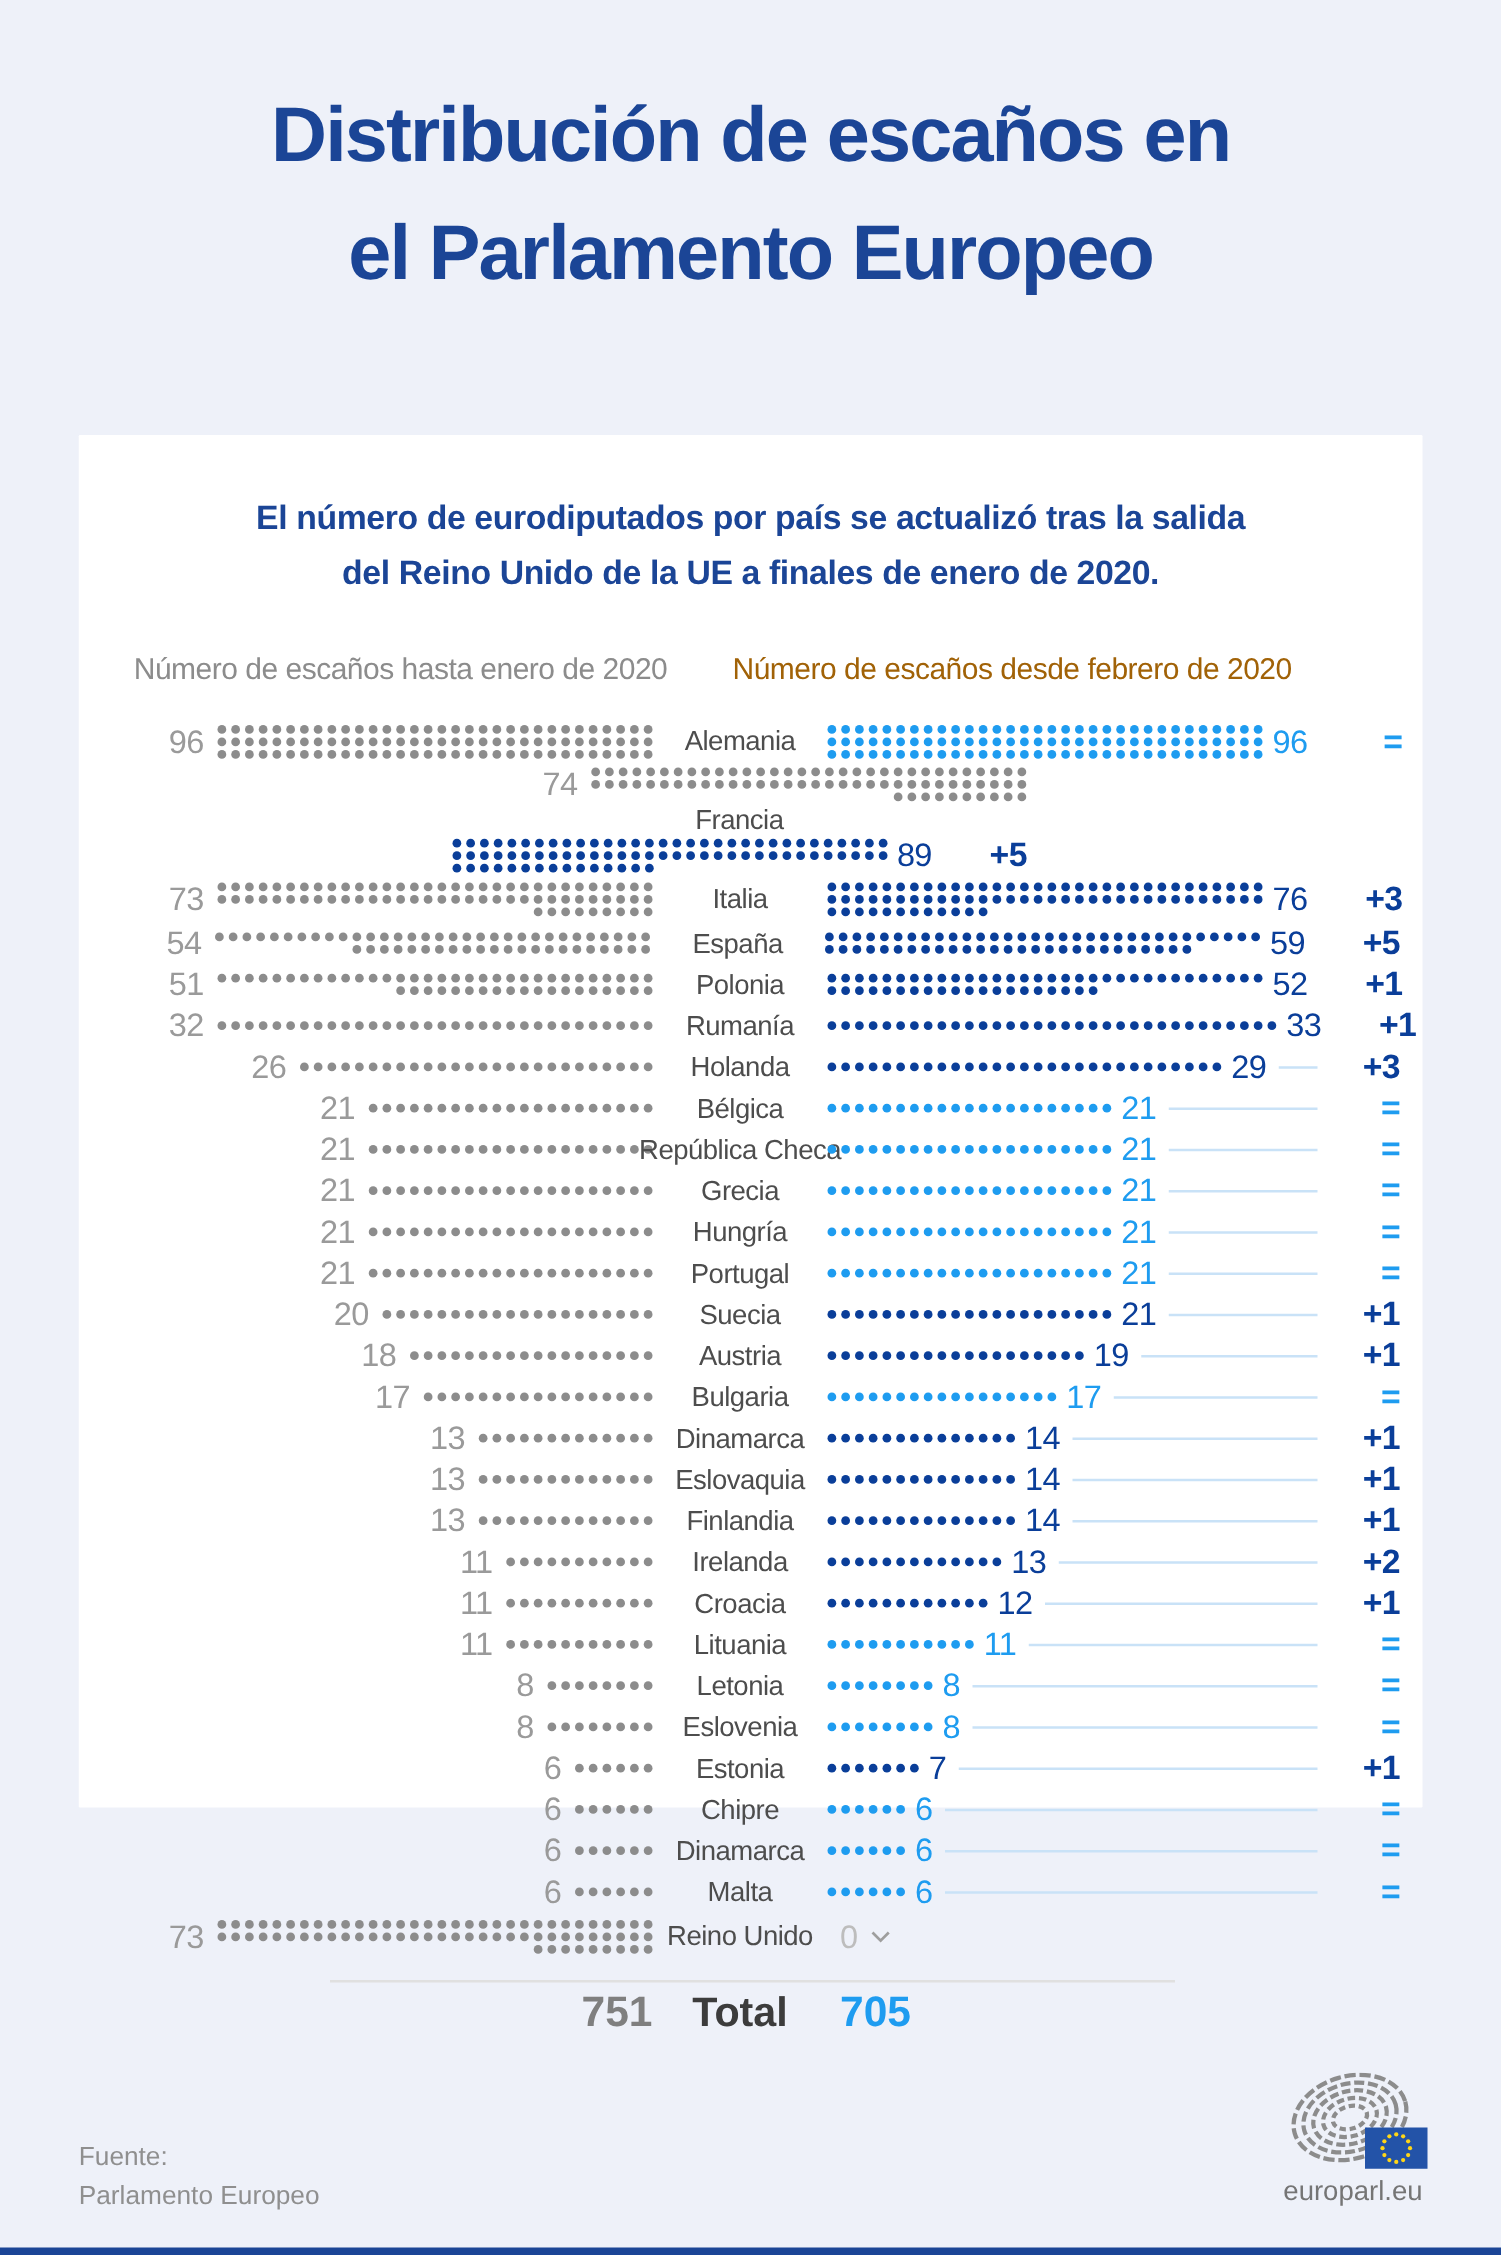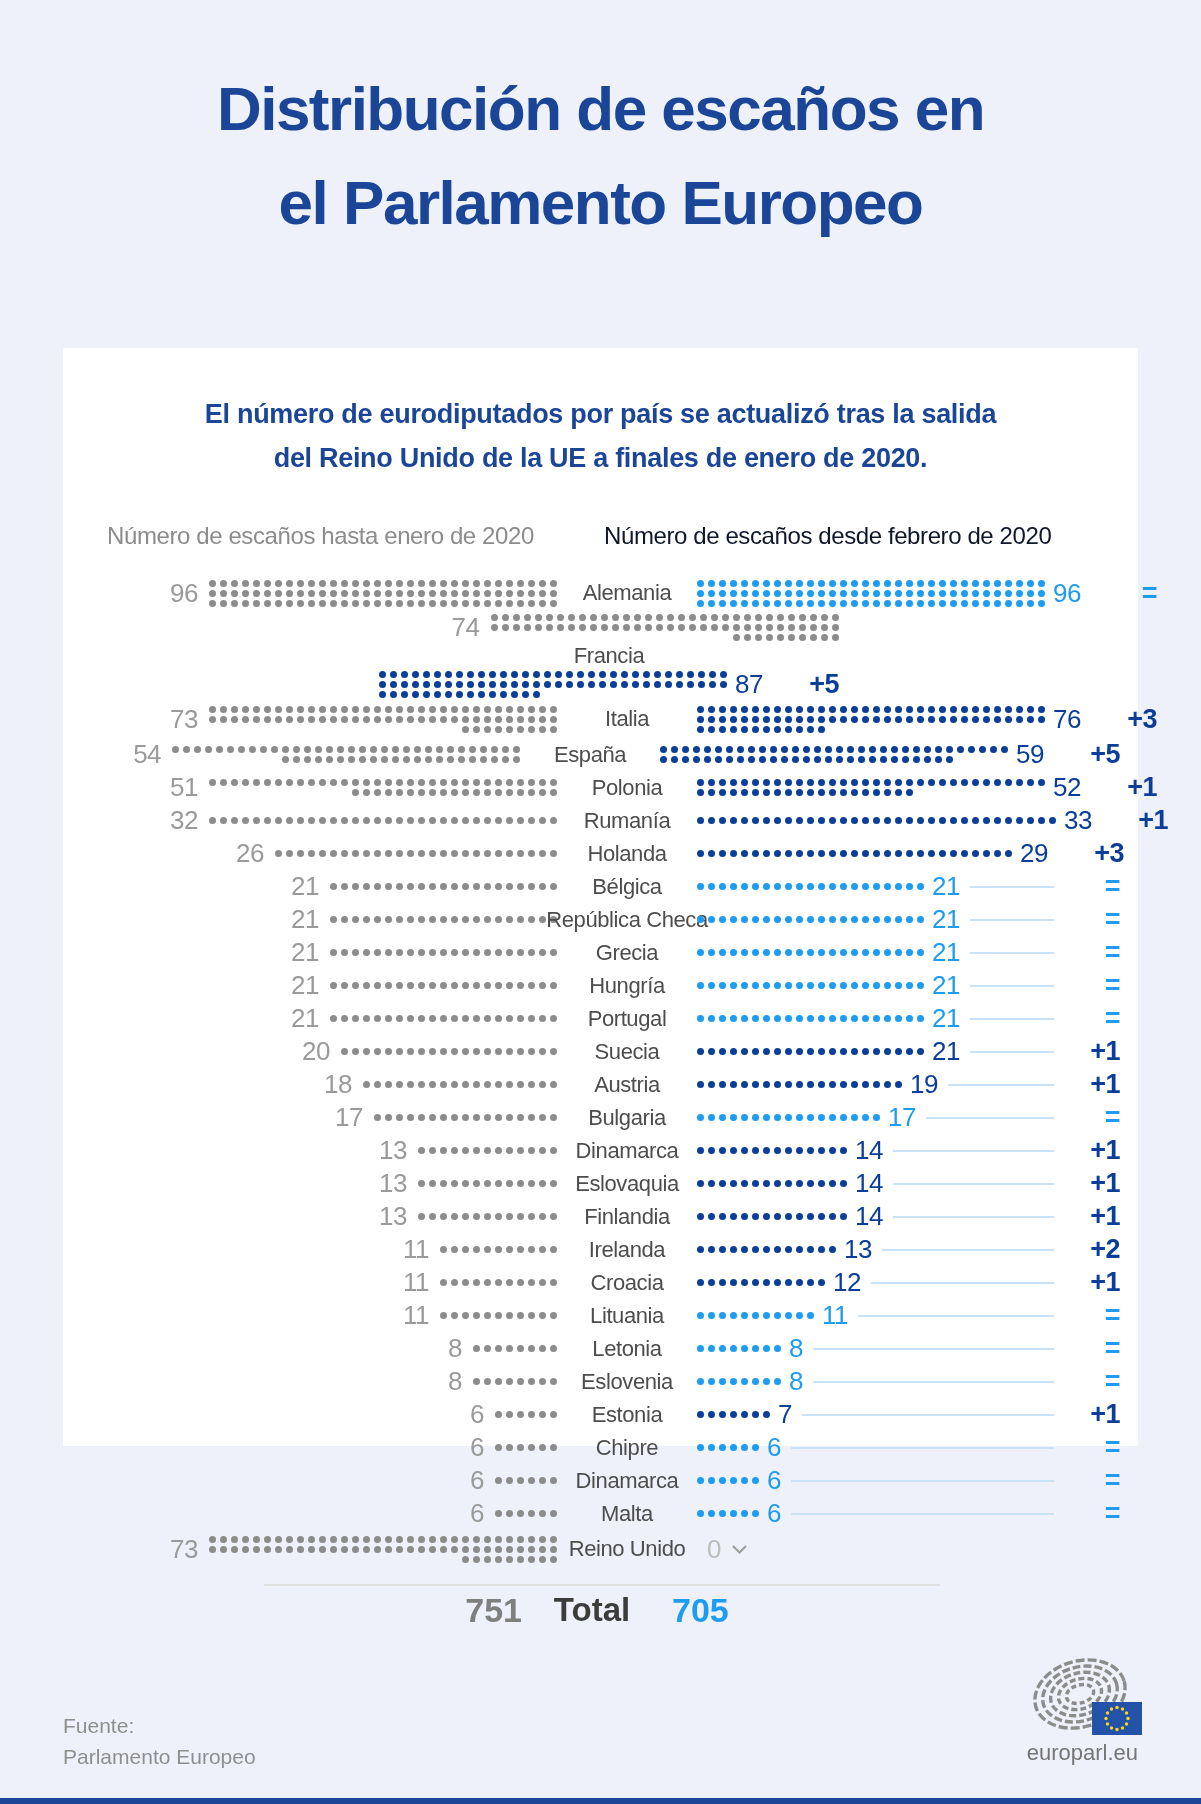--- a/index.html
+++ b/index.html
@@ -21,23 +21,23 @@
   .card {
     position:absolute; left:63px; top:348px; width:1075px; height:1098px;
     background:#FFFFFF; border-radius:1px;
   }
   .subtitle {
     margin-top:44px; text-align:center;
     color:#1B4596; font-size:27px; font-weight:bold; line-height:44px; letter-spacing:-0.3px;
   }
   .headers { position:relative; margin-top:42px; height:32px; font-size:24px; letter-spacing:-0.4px; }
   .h-before { position:absolute; left:44px; top:0; color:#8C8C8C; }
-  .h-after  { position:absolute; left:541px; top:0; color:#0f172a;text-align:right; }
-
-  .rows { margin-top:20px; padding-right:18px;padding-left:35px; }
+  .h-after  { position:absolute; left:523px; top:0; color:#a16207;text-align:right; }
+
+  .rows { margin-top:20px; padding-right:18px; }
   .row { display:flex; align-items:center; }
 
   .g-area { width:459px; display:flex; justify-content:flex-end; align-items:center; flex:none; }
   .g-num { font-size:26px; color:#9A9A9A; margin-right:11px; letter-spacing:-0.5px; }
   .g-dots { display:flex; flex-direction:column; align-items:flex-end; }
 
   .label {
     width:140px; flex:none; display:flex; justify-content:center; align-items:center;
     font-size:22px; color:#4D4D4D; white-space:nowrap; letter-spacing:-0.4px;
   }
@@ -487,21 +487,21 @@
                 <span class="dot dark"></span>
                 <span class="dot dark"></span>
                 <span class="dot dark"></span>
                 <span class="dot dark"></span>
                 <span class="dot dark"></span>
                 <span class="dot dark"></span>
                 <span class="dot dark"></span>
                 <span class="dot dark"></span>
               </div>
             </div>
-            <div class="b-num dark">87</div>
+            <div class="b-num dark">89</div>
             <div class="connector"></div>
             <div class="change dark">+5</div>
           </div>
         </div>
         <div class="row" style="min-height: 38px;">
           <div class="g-area">
             <div class="g-num">73</div>
             <div class="g-dots">
               <div class="drow">
                 <span class="dot gray"></span>

